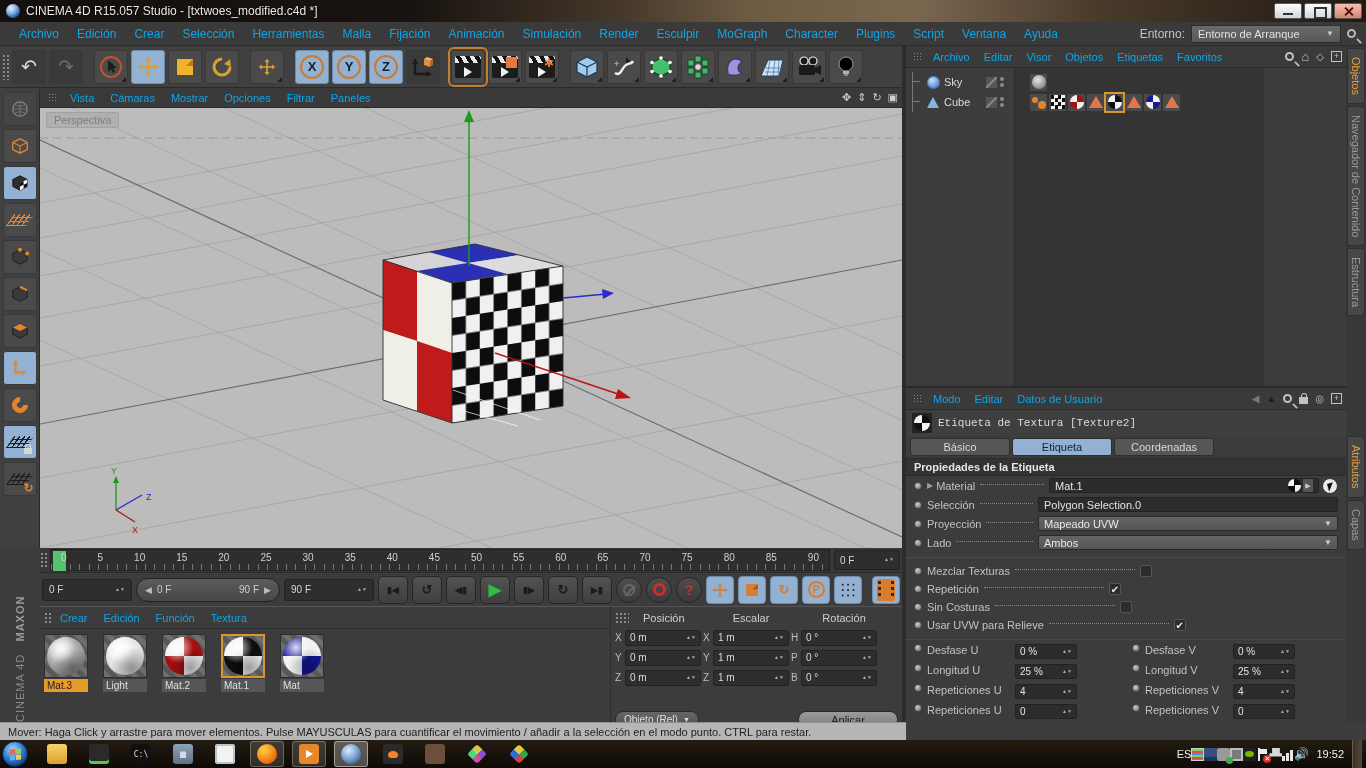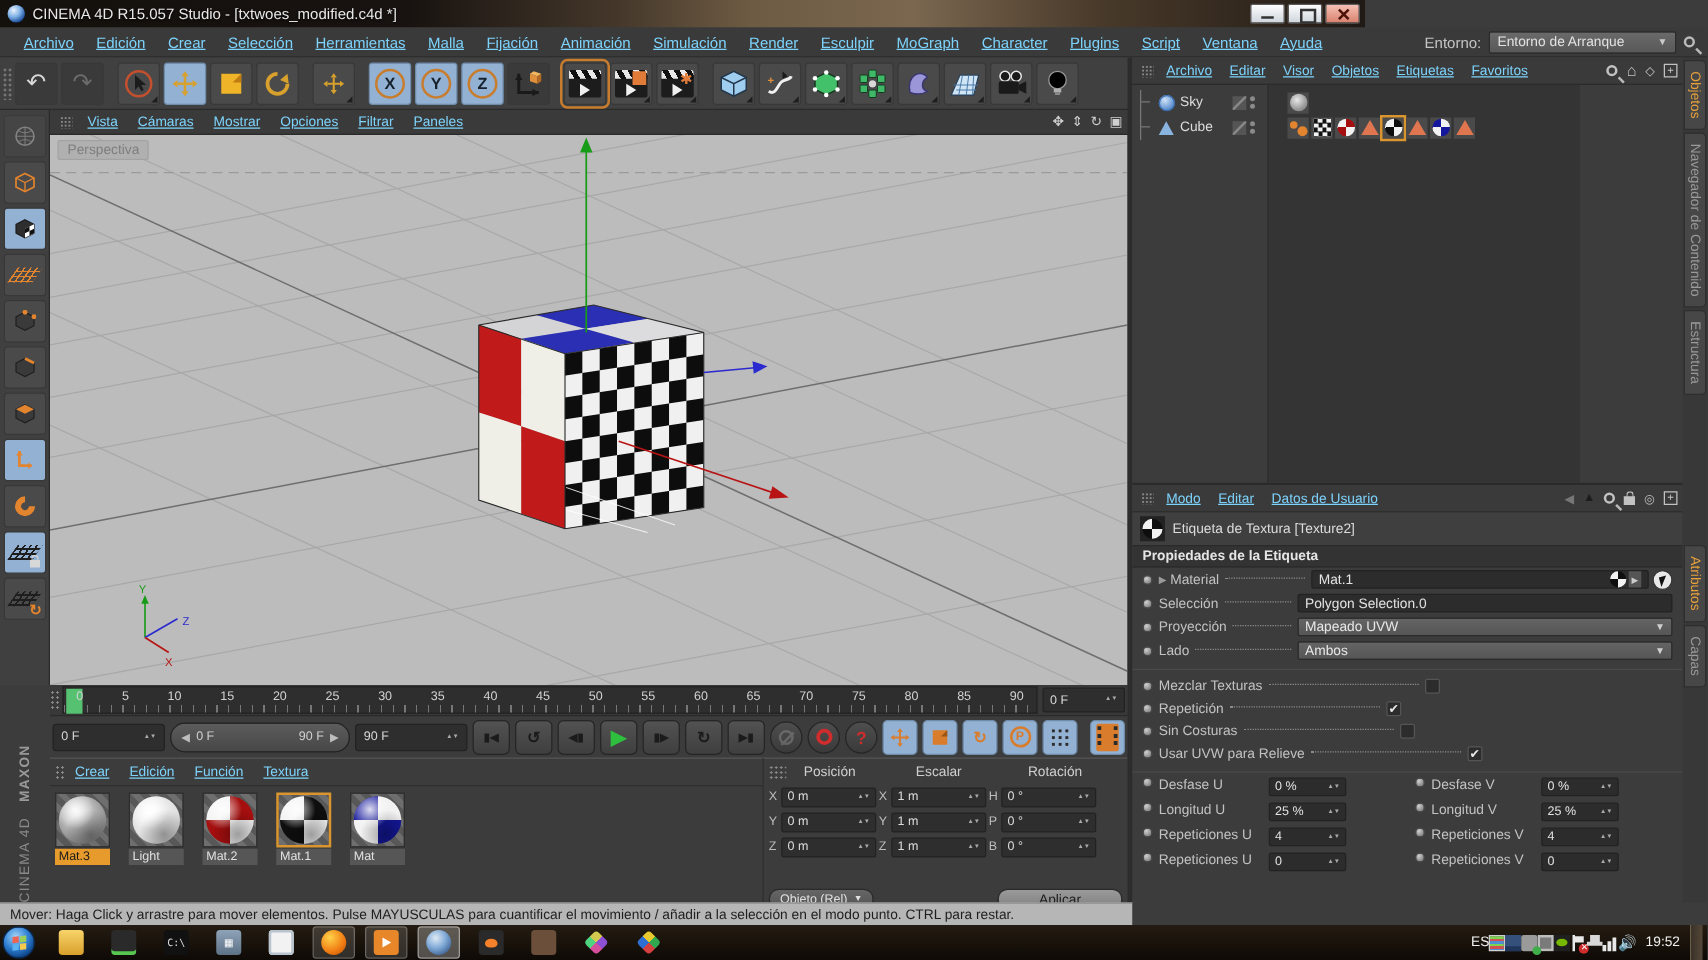--- a/index.html
+++ b/index.html
@@ -1,37 +1,37 @@
 <!DOCTYPE html>
 <html><head>
 <meta charset="utf-8">
 <style>
   * { margin:0; padding:0; box-sizing:border-box; }
   html,body { width:1366px; height:768px; overflow:hidden; }
   body { font-family:"Liberation Sans",sans-serif; background:#3c3c3c; position:relative; color:#c8c8c8; }
 
   
-  #titlebar { position:absolute; left:0; top:0; width:1092px; height:22px;
+  #titlebar { position:absolute; left:0; top:0; width:1366px; height:22px;
     background:linear-gradient(90deg,#14100c 0%,#181310 30%,#44372a 45%,#6e5b43 55%,#7b6750 67%,#4a3b2b 80%,#201914 100%);
     display:flex; align-items:center; padding:0 4px; }
   .app-ball { width:14px; height:14px; border-radius:50%; margin:0 6px 0 2px;
     background:radial-gradient(circle at 35% 30%, #eaf2ff, #7fb2e5 40%, #1d4e9c 75%, #0c2a5e); }
   #title-text { font-size:12px; color:#e8e8e8; text-shadow:0 1px 2px #000; }
   .winbtns { margin-left:auto; display:flex; gap:2px; }
   .winbtn { width:28px; height:16px; background:linear-gradient(#fdfdfd,#cfd6dd); border:1px solid #5a5a5a; border-radius:2px; position:relative; }
   .winbtn.min::after { content:""; position:absolute; left:8px; right:8px; bottom:3px; height:2px; background:#333; }
   .winbtn.max::after { content:""; position:absolute; left:9px; top:3px; width:9px; height:8px; border:2px solid #333; }
   .winbtn.close { background:linear-gradient(#f5c0b4,#d9826f); }
   .winbtn.close::before, .winbtn.close::after { content:""; position:absolute; left:13px; top:2px; width:2px; height:11px; background:#4a1208; }
   .winbtn.close::before { transform:rotate(45deg);} .winbtn.close::after { transform:rotate(-45deg);}
 
   
   #menubar { position:absolute; left:0; top:22px; width:1366px; height:24px; background:#3a3a3a; border-bottom:1px solid #2b2b2b;
     display:flex; align-items:center; padding:0 10px; }
-  .mi { font-size:12px; color:#7dd3fc; padding:3px 9px; cursor:default;text-decoration:underline; }
+  .mi { font-size:12px; color:#0ea5e9; padding:3px 9px; cursor:default; }
   #env { margin-left:auto; display:flex; align-items:center; gap:6px; }
   #env-label { font-size:12px; color:#c4c4c4; }
   #env-box { width:150px; height:18px; background:linear-gradient(#6a6a6a,#585858); border:1px solid #2c2c2c; border-radius:2px;
     font-size:11px; color:#e2e2e2; display:flex; align-items:center; padding:0 6px; }
   #env-box .arr { margin-left:auto; color:#c9c9c9; font-size:8px; }
   .mag { width:9px; height:9px; border:2px solid #b9b9b9; border-radius:50%; position:relative; flex:none; }
   .mag::after { content:""; position:absolute; width:6px; height:2px; background:#b9b9b9; transform:rotate(45deg); left:7px; top:9px; }
 
   
   #toolbar { position:absolute; left:0; top:46px; width:906px; height:42px; background:#404040; border-bottom:1px solid #2a2a2a;
@@ -199,21 +199,21 @@
   .phong { position:relative; width:14px; height:14px; }
   .phong i { position:absolute; border-radius:50%; background:#e3842e; }
   .phong i:nth-child(1){ width:6px; height:6px; left:0; top:2px; }
   .phong i:nth-child(2){ width:8px; height:8px; right:0; bottom:0; }
   .uvwtag { width:14px; height:14px; background:repeating-conic-gradient(#f2f2f2 0 25%, #111 0 50%) 0 0/7px 7px; }
   .tritag { width:0; height:0; border-left:7px solid transparent; border-right:7px solid transparent; border-bottom:12px solid #e0764f; }
 
   #attrpan { border-top:2px solid #2a2a2a; }
   #attr-title { height:26px; display:flex; align-items:center; gap:6px; padding:0 6px; background:#3f3f3f; }
   #attr-title .thumb16 { width:20px; height:20px; background:#222; display:flex; align-items:center; justify-content:center; }
-  #attr-title span.t { font-size:11px; color:#dcdcdc; }
+  #attr-title span.t { font-size:11px; color:#dcdcdc;font-family:Liberation Mono, monospace; }
   #attr-tabs { display:flex; gap:2px; padding:2px 4px; }
   .atab { min-width:100px; text-align:center; font-size:11px; color:#d8d8d8; background:#565656; border:1px solid #2e2e2e;
     border-radius:3px; padding:2px 10px; }
   .atab.active { background:#93b1d2; color:#15202c; }
   #attr-sec { height:18px; background:#333; border-top:1px solid #2a2a2a; border-bottom:1px solid #2a2a2a;
     font-size:11px; font-weight:bold; color:#e6e6e6; display:flex; align-items:center; padding:0 8px; }
   .arow { display:flex; align-items:center; height:19px; padding:0 8px; font-size:11px; }
   .adot { width:8px; height:8px; border-radius:50%; background:radial-gradient(circle at 35% 30%, #cfcfcf, #8a8a8a 70%); border:1px solid #4a4a4a; margin-right:5px; flex:none; }
   .alab { color:#c2c2c2; white-space:nowrap; }
   .leader { flex:1; border-bottom:1px dotted #8a8a8a; margin:0 5px 3px 5px; min-width:6px; }
@@ -939,20 +939,26 @@
         <span>◎</span>
         <span class="plusbox">+</span>
       </span>
     </div>
     <div id="attr-title">
       <span class="thumb16">
           <span class="minisphere sp-bw" style="width:16px;height:16px;"></span>
         </span>
       <span class="t">Etiqueta de Textura [Texture2]</span>
     </div>
+    <div id="attr-tabs">
+
+    <span class="atab">Básico</span>
+        <span class="atab active">Etiqueta</span>
+        <span class="atab">Coordenadas</span>
+      </div>
     <div id="attr-sec">Propiedades de la Etiqueta</div>
 
     <div class="arow">
       <span class="adot"></span>
       <span style="font-size:8px;color:#9a9a9a;margin-right:3px;">▶</span>
       <span class="alab">Material</span>
       <span class="leader"></span>
       <span class="avalue" style="width:270px;">
         <span>Mat.1</span>
         <span class="matmini sp-bw"></span>

